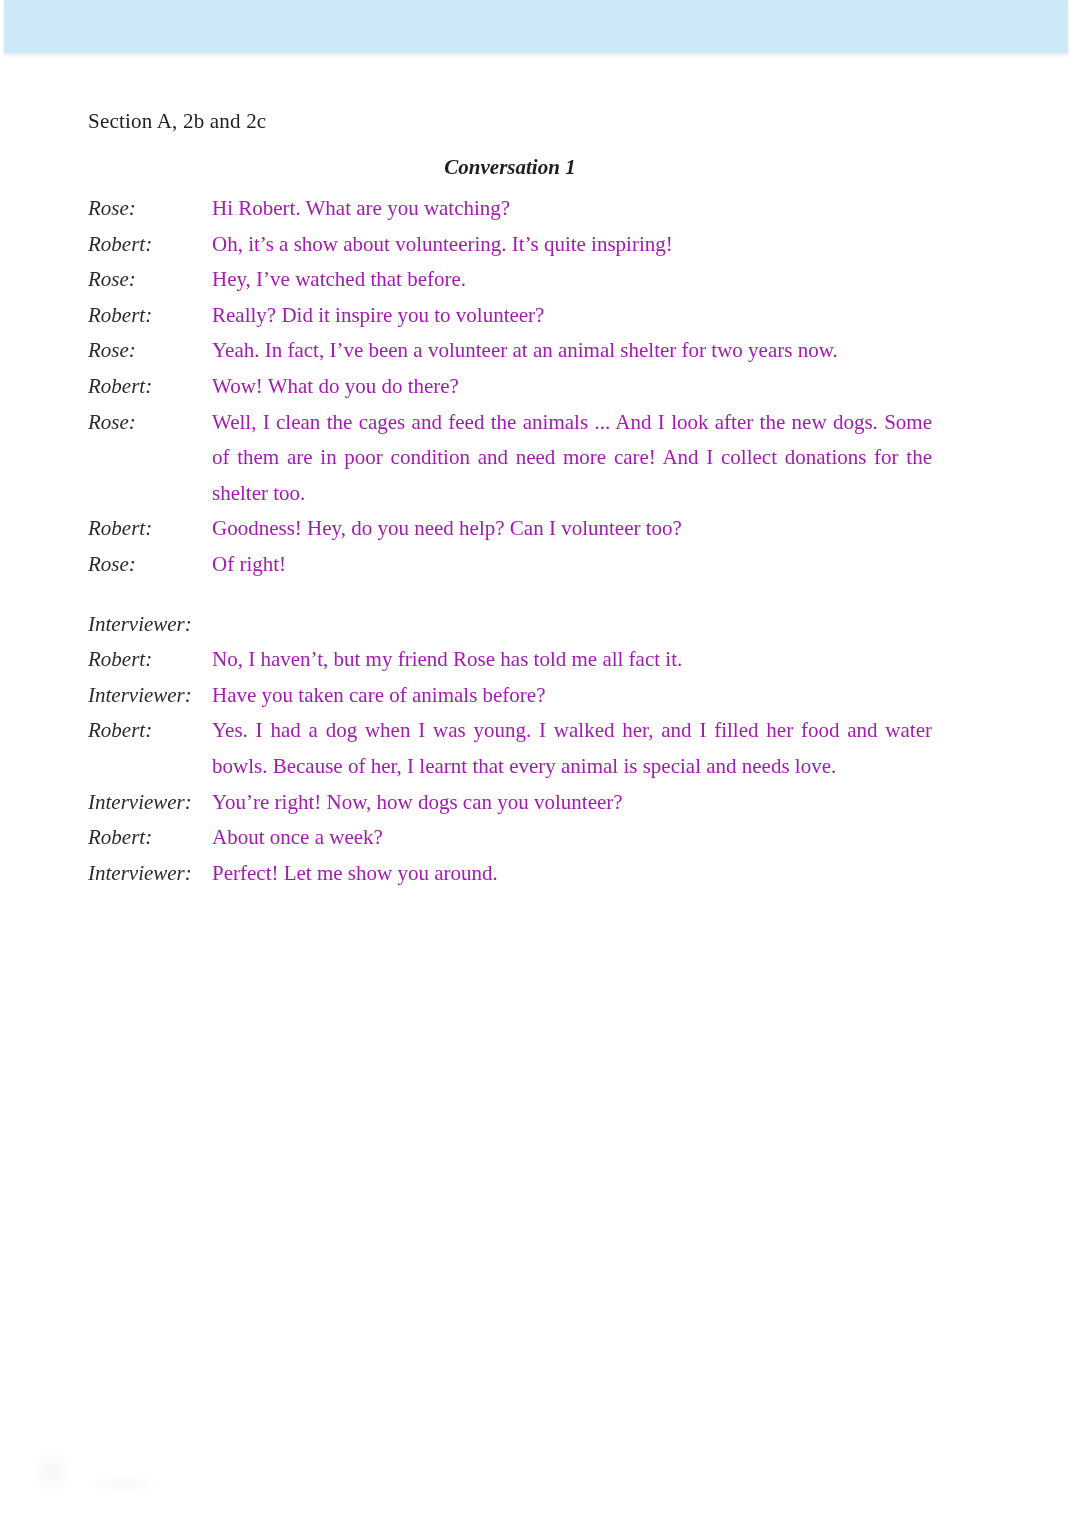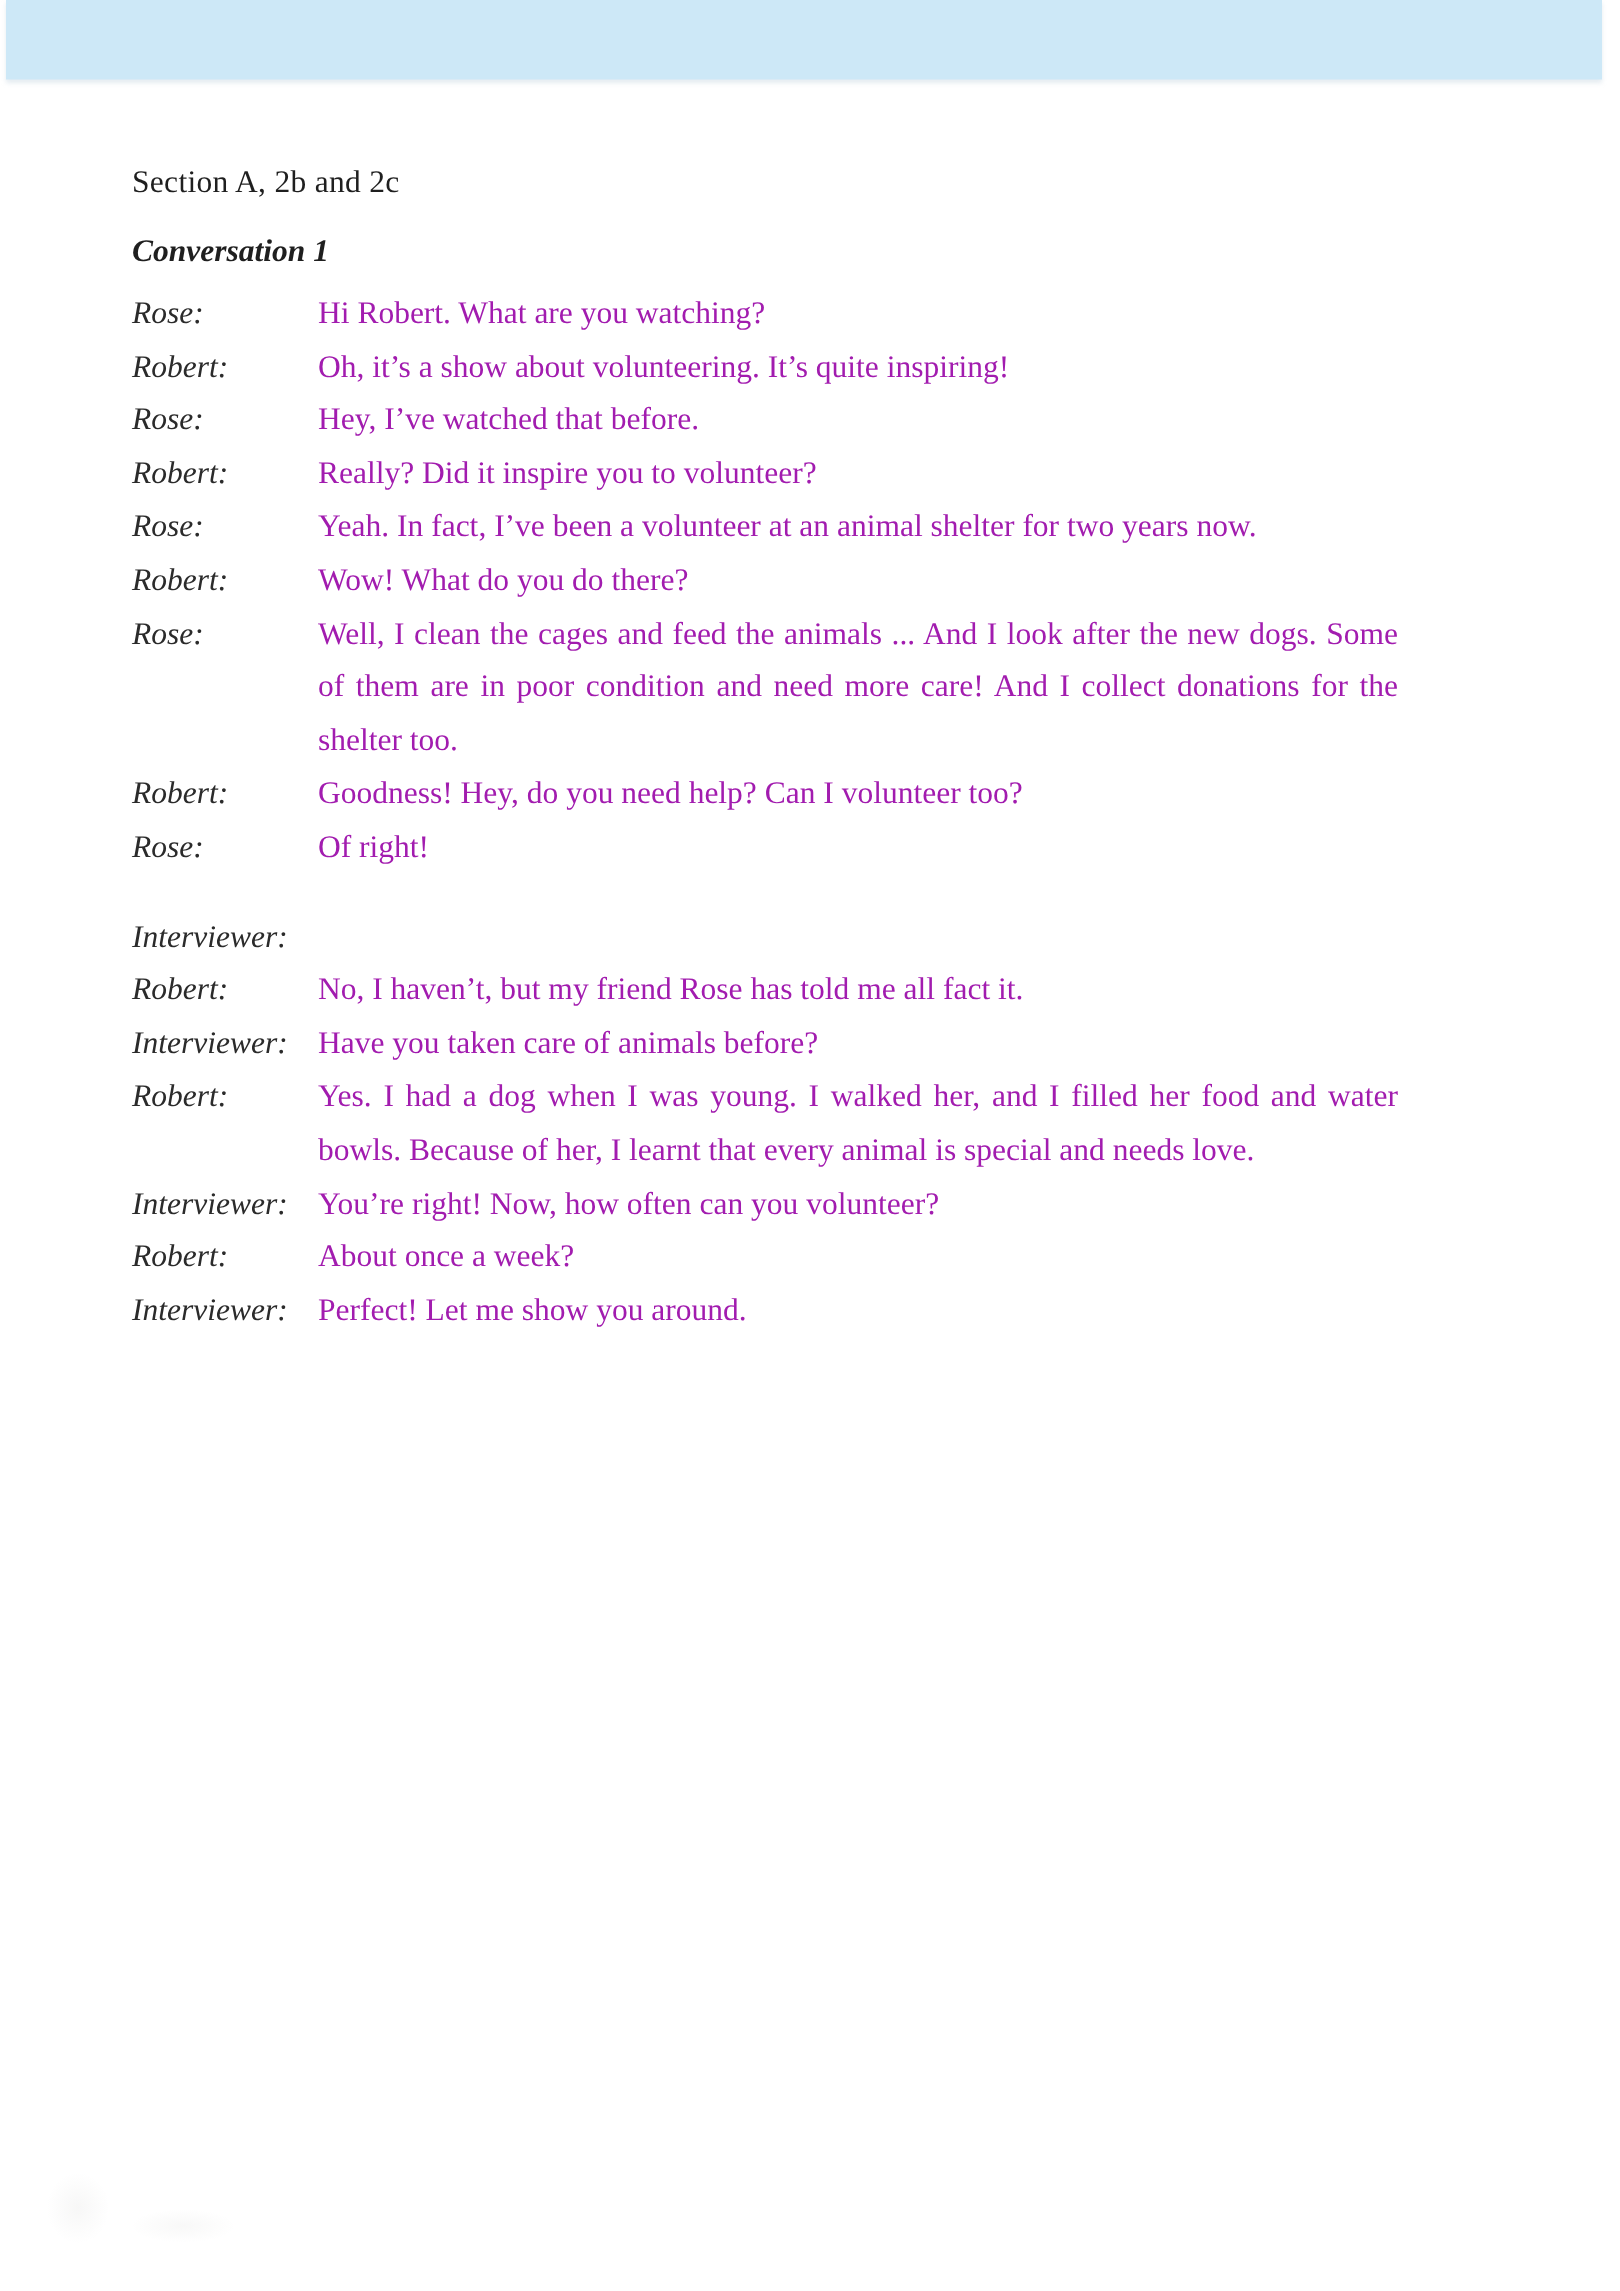--- a/index.html
+++ b/index.html
@@ -45,20 +45,21 @@
   .conversation + .conversation {
     margin-top: 24px;
   }
   .conv-title {
     margin: 0 0 10px 0;
     font-size: 21px;
     line-height: 27px;
     font-weight: 700;
     font-style: italic;
     color: #1f1f1f;
+    text-align: center;
   }
   .line-row {
     display: flex;
     align-items: flex-start;
     font-size: 21px;
     line-height: 35.6px;
   }
   .speaker {
     flex: 0 0 124px;
     font-style: italic;
@@ -158,21 +159,21 @@
     <span class="utterance">Have you taken care of animals before?</span>
   </div>
 
   <div class="line-row">
     <span class="speaker">Robert:</span>
     <span class="utterance justify">Yes. I had a dog when I was young. I walked her, and I filled her food and water bowls. Because of her, I learnt that every animal is special and needs love.</span>
   </div>
 
   <div class="line-row">
     <span class="speaker">Interviewer:</span>
-    <span class="utterance">You’re right! Now, how often can you volunteer?</span>
+    <span class="utterance">You’re right! Now, how dogs can you volunteer?</span>
   </div>
 
   <div class="line-row">
     <span class="speaker">Robert:</span>
     <span class="utterance">About once a week?</span>
   </div>
 
   <div class="line-row">
     <span class="speaker">Interviewer:</span>
     <span class="utterance">Perfect! Let me show you around.</span>

